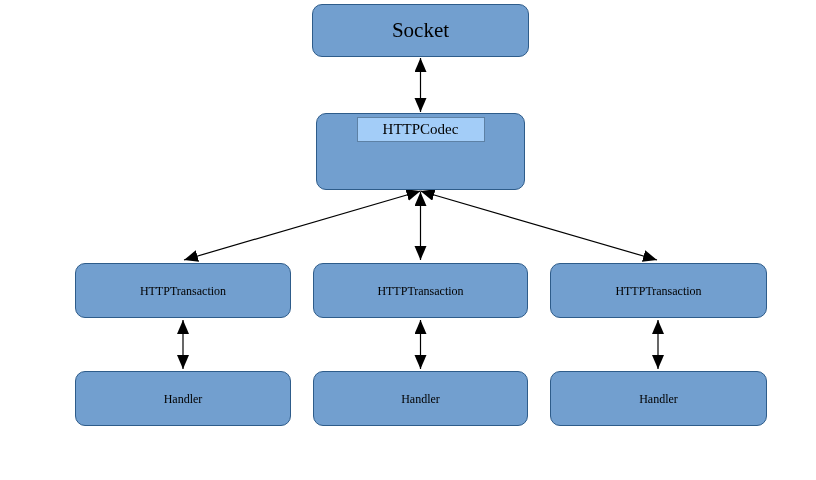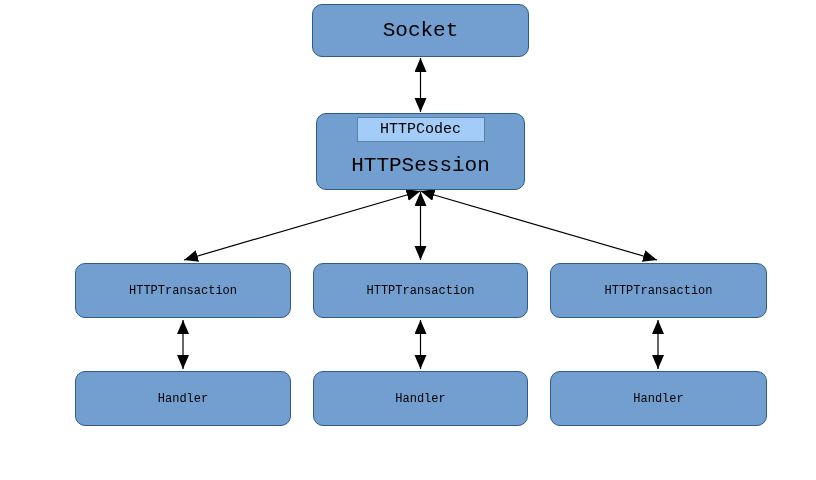--- a/index.html
+++ b/index.html
@@ -5,21 +5,21 @@
   html, body {
     margin: 0;
     padding: 0;
     background: #ffffff;
   }
   .canvas {
     position: relative;
     width: 816px;
     height: 480px;
     background: var(--background, #ffffff);
-    font-family: Liberation Mono, monospace;
+    font-family: Liberation Serif, serif;
     overflow: hidden;
   }
   .edges-svg {
     position: absolute;
     left: 0;
     top: 0;
     width: 816px;
     height: 480px;
     pointer-events: none;
   }
@@ -93,21 +93,20 @@
   </svg>
 
   <div class="node node-socket">
     <span>Socket</span>
   </div>
 
   <div class="node node-session">
     <div class="codec">
       <span>HTTPCodec</span>
     </div>
-    <div class="session-label">HTTPSession</div>
   </div>
 
   <div class="node node-tx1">
     <span>HTTPTransaction</span>
   </div>
   <div class="node node-tx2">
     <span>HTTPTransaction</span>
   </div>
   <div class="node node-tx3">
     <span>HTTPTransaction</span>

